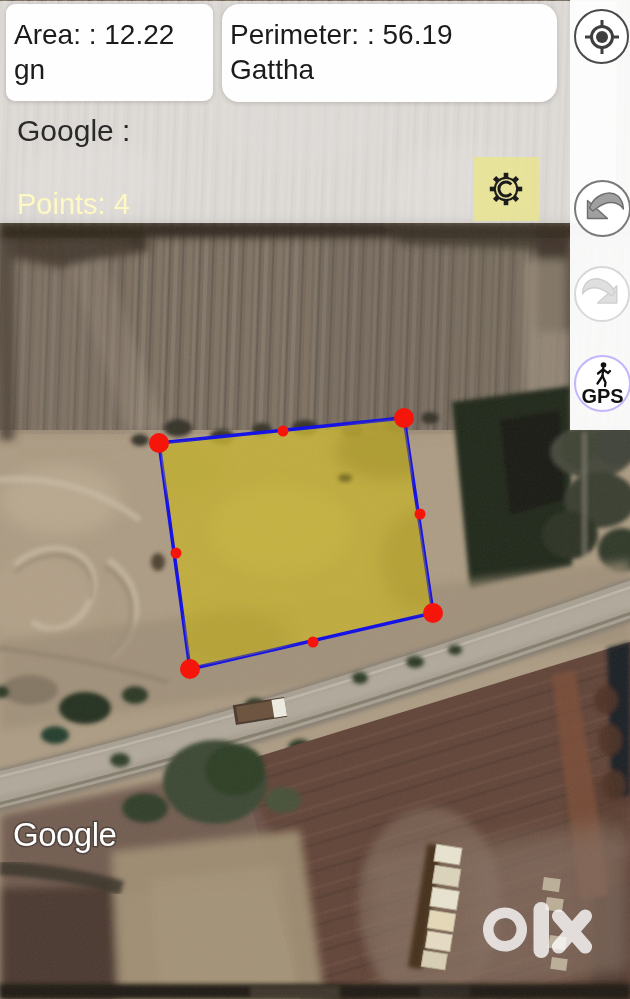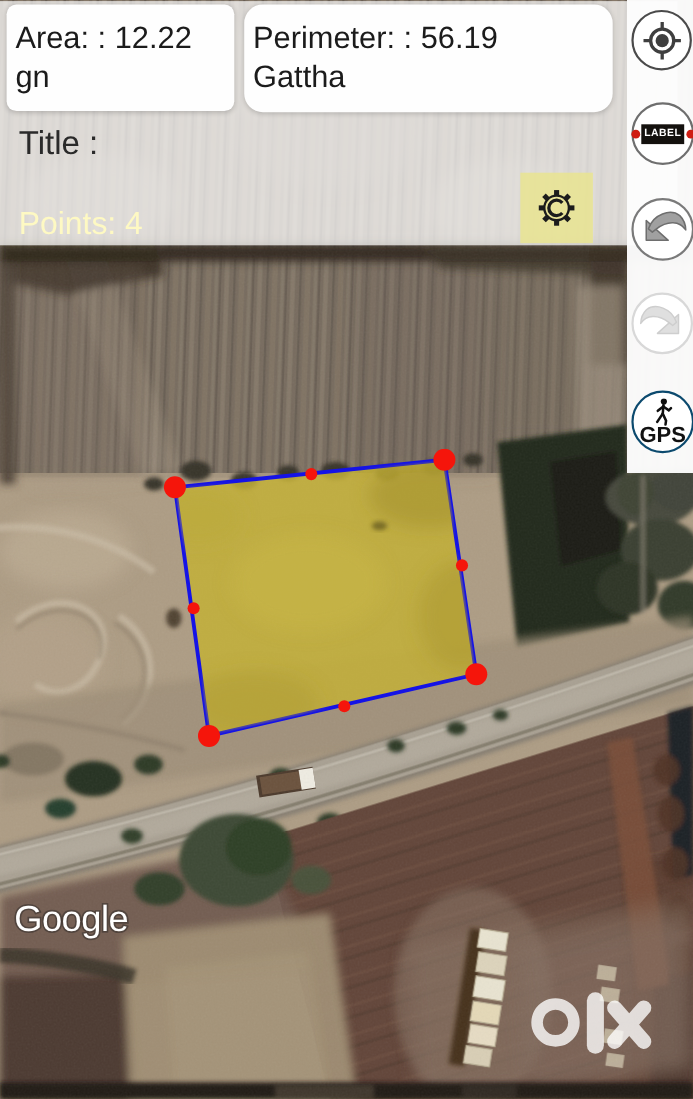--- a/index.html
+++ b/index.html
@@ -11,21 +11,21 @@
 #box2{left:222px;top:3px;width:335px;height:98px;border-radius:17px;}
 #titlerow{position:absolute;left:17px;top:113px;font-size:30px;color:#2a2a2a;}
 #pointsrow{position:absolute;left:17px;top:187px;font-size:29px;color:#fef9c3;}
 #gearbox{position:absolute;left:473px;top:156px;width:66px;height:64px;background:rgba(233,228,145,0.85);display:flex;align-items:center;justify-content:center;}
 #rightpanel{position:absolute;left:570px;top:0;width:60px;height:430px;background:rgba(253,253,253,0.97);}
 .cbtn{position:absolute;left:574px;border-radius:50%;background:#fff;box-sizing:border-box;display:flex;align-items:center;justify-content:center;}
 #b1{top:9px;width:55px;height:55px;border:2px solid #4a4a4a;}
 #b2{top:93px;width:57px;height:57px;border:2px solid #6e6e6e;}
 #b3{top:180px;width:57px;height:57px;border:2px solid #7a7a7a;}
 #b4{top:266px;width:56px;height:56px;border:2px solid #d8d8d8;}
-#b5{top:355px;width:57px;height:57px;border:2px solid #0c4a6e;flex-direction:column;}
+#b5{top:355px;width:57px;height:57px;border:2px solid #c4b5fd;flex-direction:column;}
 #labelrect{position:relative;width:39px;height:18px;background:#14110e;color:#fff;font-size:9.5px;font-weight:bold;letter-spacing:0.4px;display:flex;align-items:center;justify-content:center;}
 .reddot{position:absolute;width:8px;height:8px;border-radius:50%;background:#cf1d13;top:50%;margin-top:-4px;}
 #rd1{left:-9px;}
 #rd2{right:-10px;}
 #gpstext{font-weight:bold;font-size:20px;color:#111;margin-top:-4px;letter-spacing:0px;}
 </style>
 </head>
 <body>
 <div id="app">
 <svg id="map" width="630" height="999" viewBox="0 0 630 999">
@@ -253,21 +253,21 @@
 <g transform="translate(572,931.5)">
 <rect x="-27" y="-6.8" width="54" height="13.6" rx="6.8" transform="rotate(49)"></rect>
 <rect x="-27" y="-6.8" width="54" height="13.6" rx="6.8" transform="rotate(-49)"></rect>
 </g>
 </g>
 </svg>
 
 <div id="toppanel">
 <div class="box" id="box1">Area: : 12.22<br>gn</div>
 <div class="box" id="box2">Perimeter: : 56.19<br>Gattha</div>
-<div id="titlerow">Title :</div>
+<div id="titlerow">Google :</div>
 <div id="pointsrow">Points: 4</div>
 <div id="gearbox">
 <svg width="38" height="38" viewBox="-19 -19 38 38">
 <g fill="#1c1c1c">
 <circle r="12.2"></circle>
 <rect x="-2.3" y="-16.2" width="4.6" height="5"></rect>
 <rect x="-2.3" y="-16.2" width="4.6" height="5" transform="rotate(45)"></rect>
 <rect x="-2.3" y="-16.2" width="4.6" height="5" transform="rotate(90)"></rect>
 <rect x="-2.3" y="-16.2" width="4.6" height="5" transform="rotate(135)"></rect>
 <rect x="-2.3" y="-16.2" width="4.6" height="5" transform="rotate(180)"></rect>
@@ -287,23 +287,20 @@
 <g stroke="#3f3f3f" stroke-width="3" fill="none">
 <circle r="10.5"></circle>
 <line x1="0" y1="-17" x2="0" y2="-11"></line>
 <line x1="0" y1="11" x2="0" y2="17"></line>
 <line x1="-17" y1="0" x2="-11" y2="0"></line>
 <line x1="11" y1="0" x2="17" y2="0"></line>
 </g>
 <circle r="6" fill="#3f3f3f"></circle>
 </svg>
 </div>
-<div class="cbtn" id="b2">
-      <div id="labelrect">LABEL<div class="reddot" id="rd1"></div><div class="reddot" id="rd2"></div></div>
-    </div>
 <div class="cbtn" id="b3">
 <svg width="46" height="46" viewBox="0 0 46 46">
 <path d="M7.5,14.5 L7.5,32.5 L27.5,32.5 Z" fill="#a0a0a0" stroke="#6e6e6e" stroke-width="1.4" stroke-linejoin="round"></path>
 <path d="M9.5,22 C14,8.5 29.5,3.5 38,10 C41.5,13.5 43.3,18.3 43.4,23 C38,14.8 27,14 16.5,22.2 L13,25 Z" fill="#a0a0a0" stroke="#6e6e6e" stroke-width="1.4" stroke-linejoin="round"></path>
 </svg>
 </div>
 <div class="cbtn" id="b4">
 <svg width="44" height="44" viewBox="0 0 46 46" style="transform:scaleX(-1)">
 <path d="M7.5,14.5 L7.5,32.5 L27.5,32.5 Z" fill="#dfdfdf" stroke="#cecece" stroke-width="1.4" stroke-linejoin="round"></path>
 <path d="M9.5,22 C14,8.5 29.5,3.5 38,10 C41.5,13.5 43.3,18.3 43.4,23 C38,14.8 27,14 16.5,22.2 L13,25 Z" fill="#dfdfdf" stroke="#cecece" stroke-width="1.4" stroke-linejoin="round"></path>

